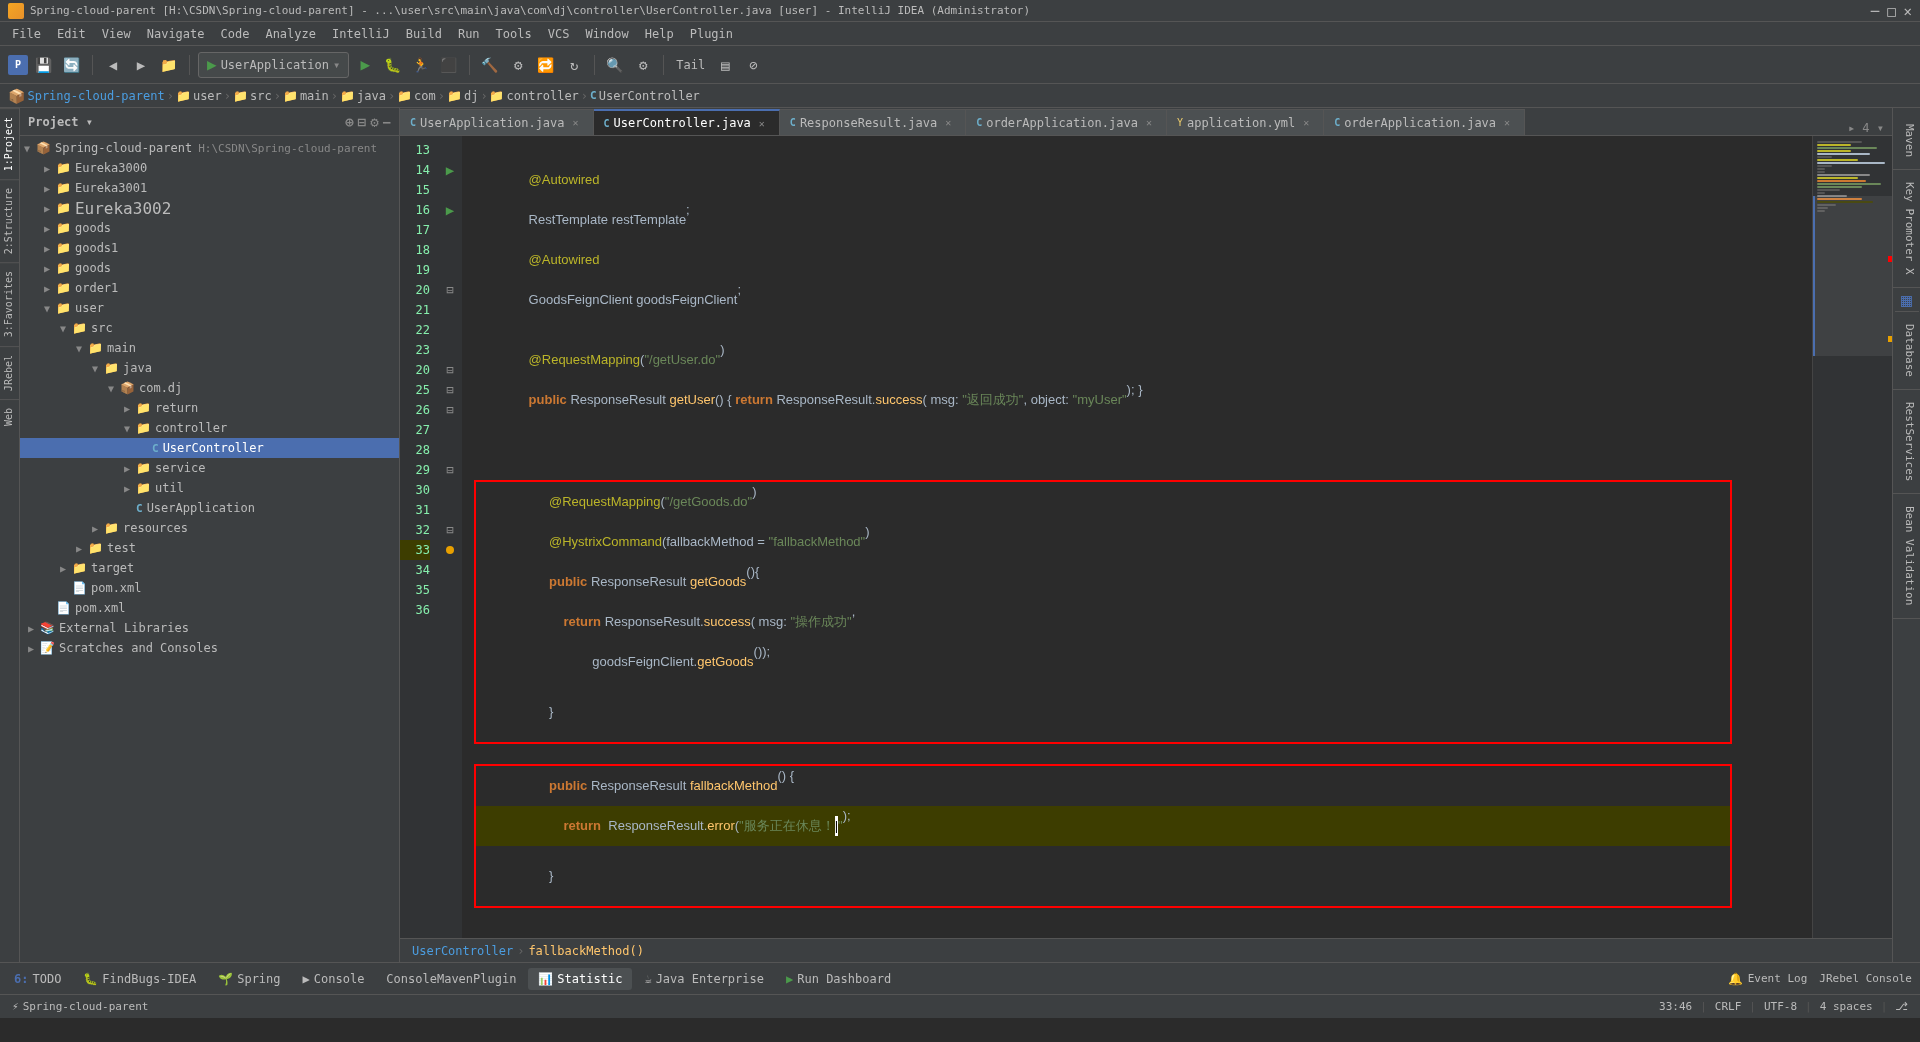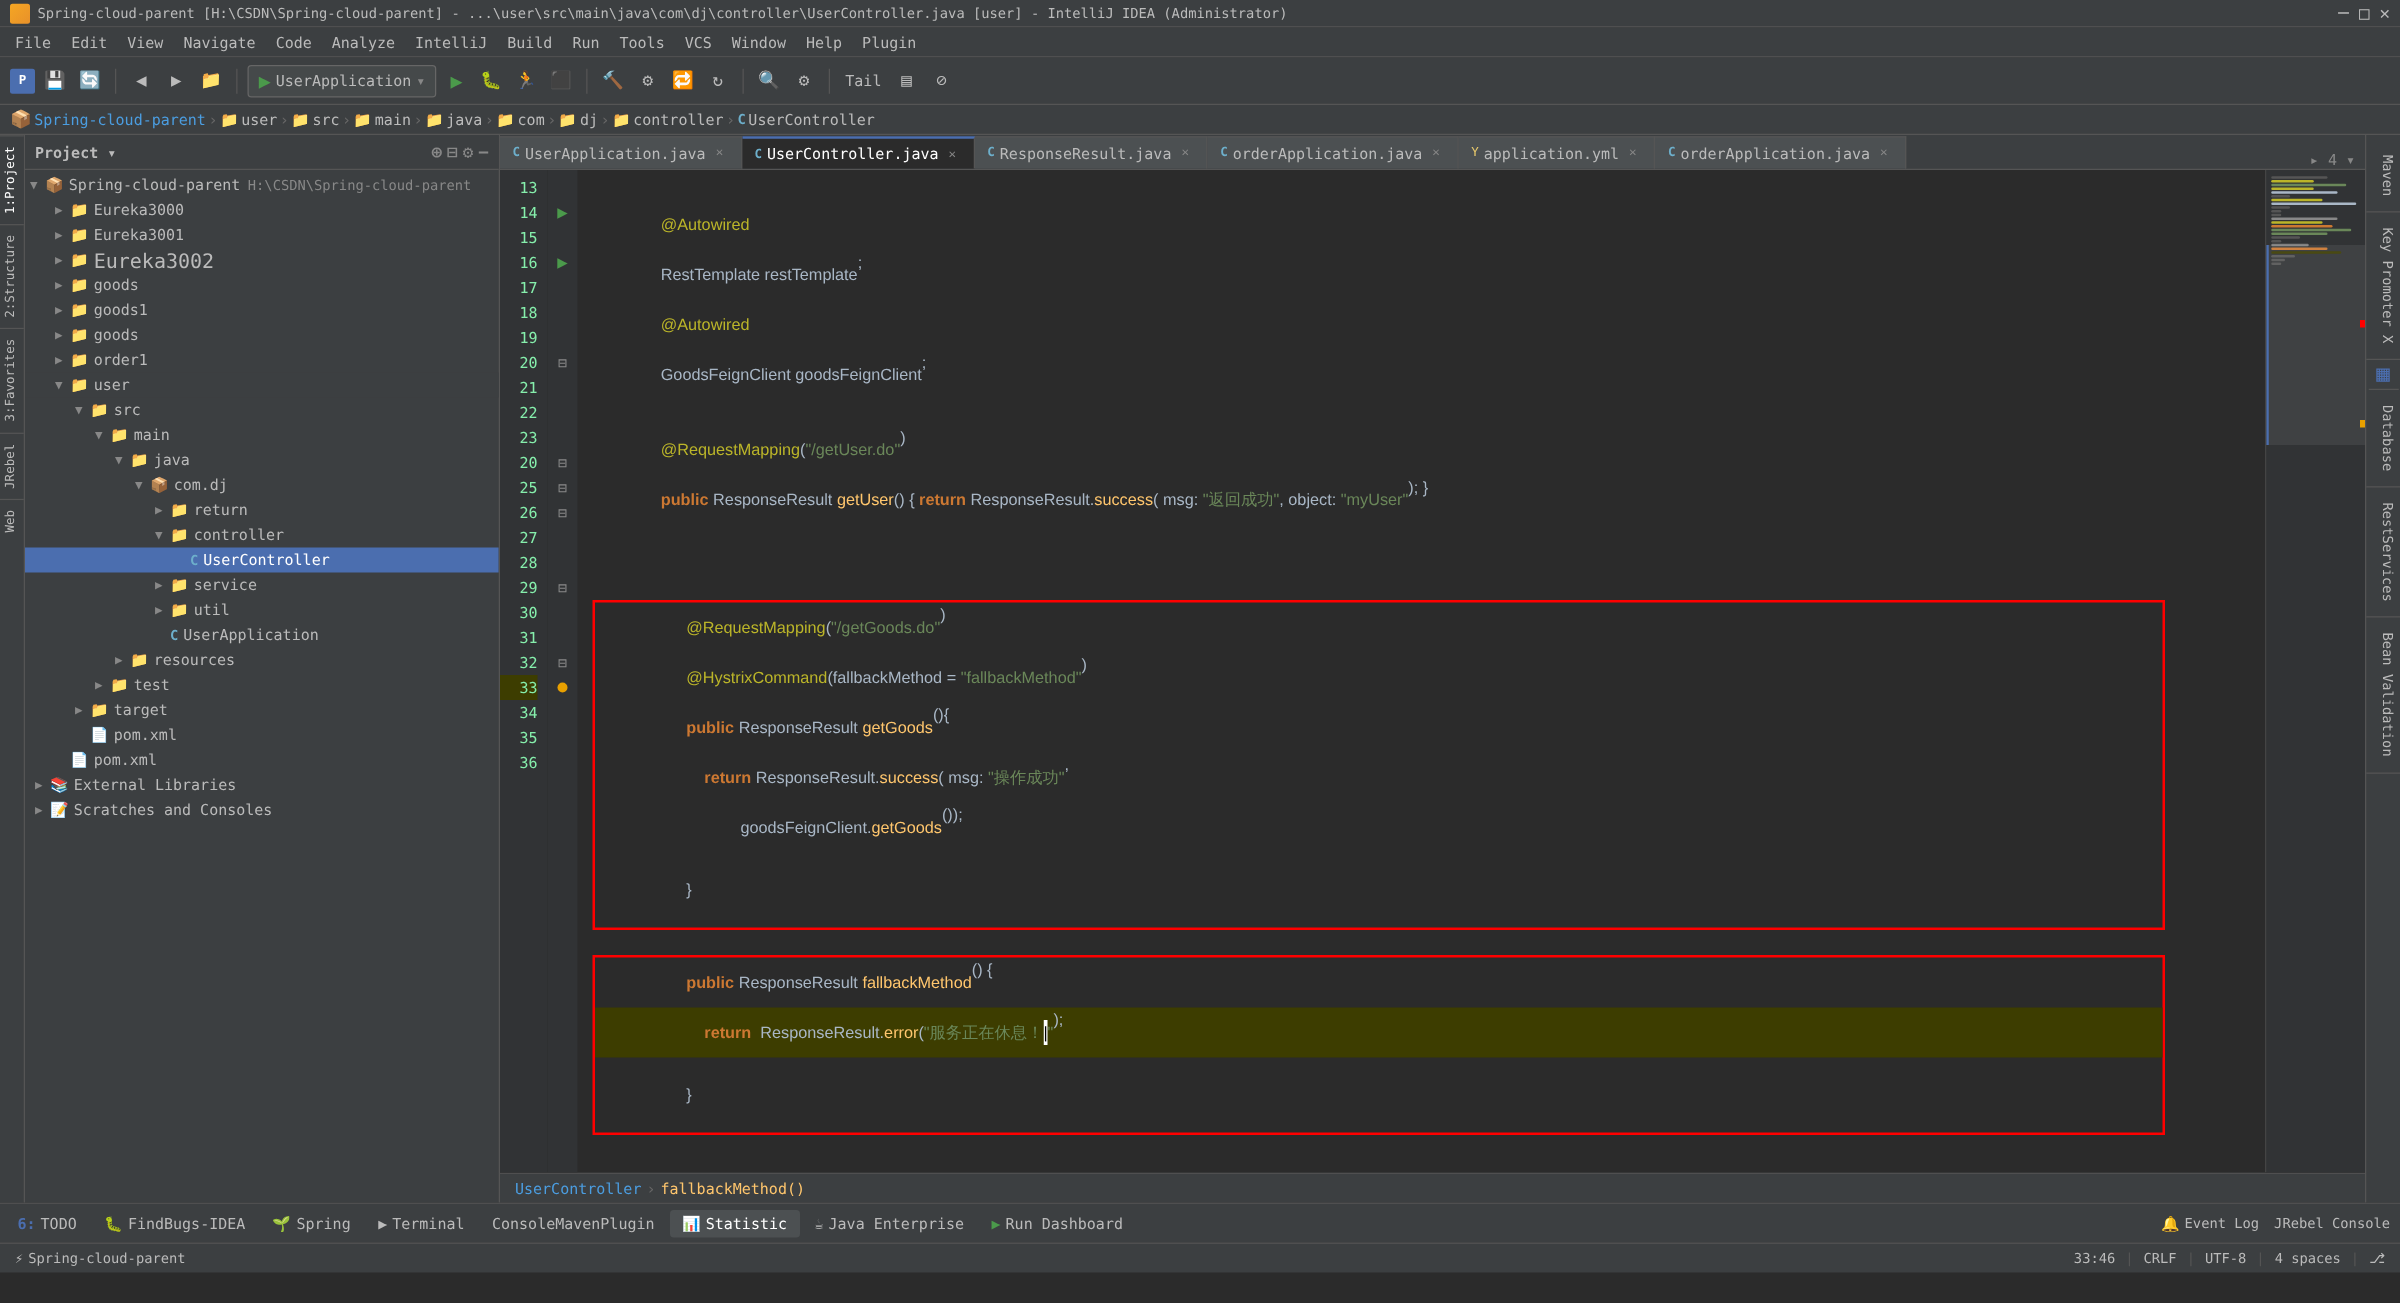--- a/index.html
+++ b/index.html
@@ -613,21 +613,21 @@
   <div class="bottom-tab">
     <span style="color:#cc3333;">🐛</span>
     <span>FindBugs-IDEA</span>
   </div>
   <div class="bottom-tab">
     <span style="color:#4b9a4b;">🌱</span>
     <span>Spring</span>
   </div>
   <div class="bottom-tab">
     <span>▶</span>
-    <span>Terminal</span>
+    <span>Console</span>
   </div>
   <div class="bottom-tab">
     <span>ConsoleMavenPlugin</span>
   </div>
   <div class="bottom-tab active">
     <span>📊</span>
     <span>Statistic</span>
   </div>
   <div class="bottom-tab">
     <span>☕</span>

